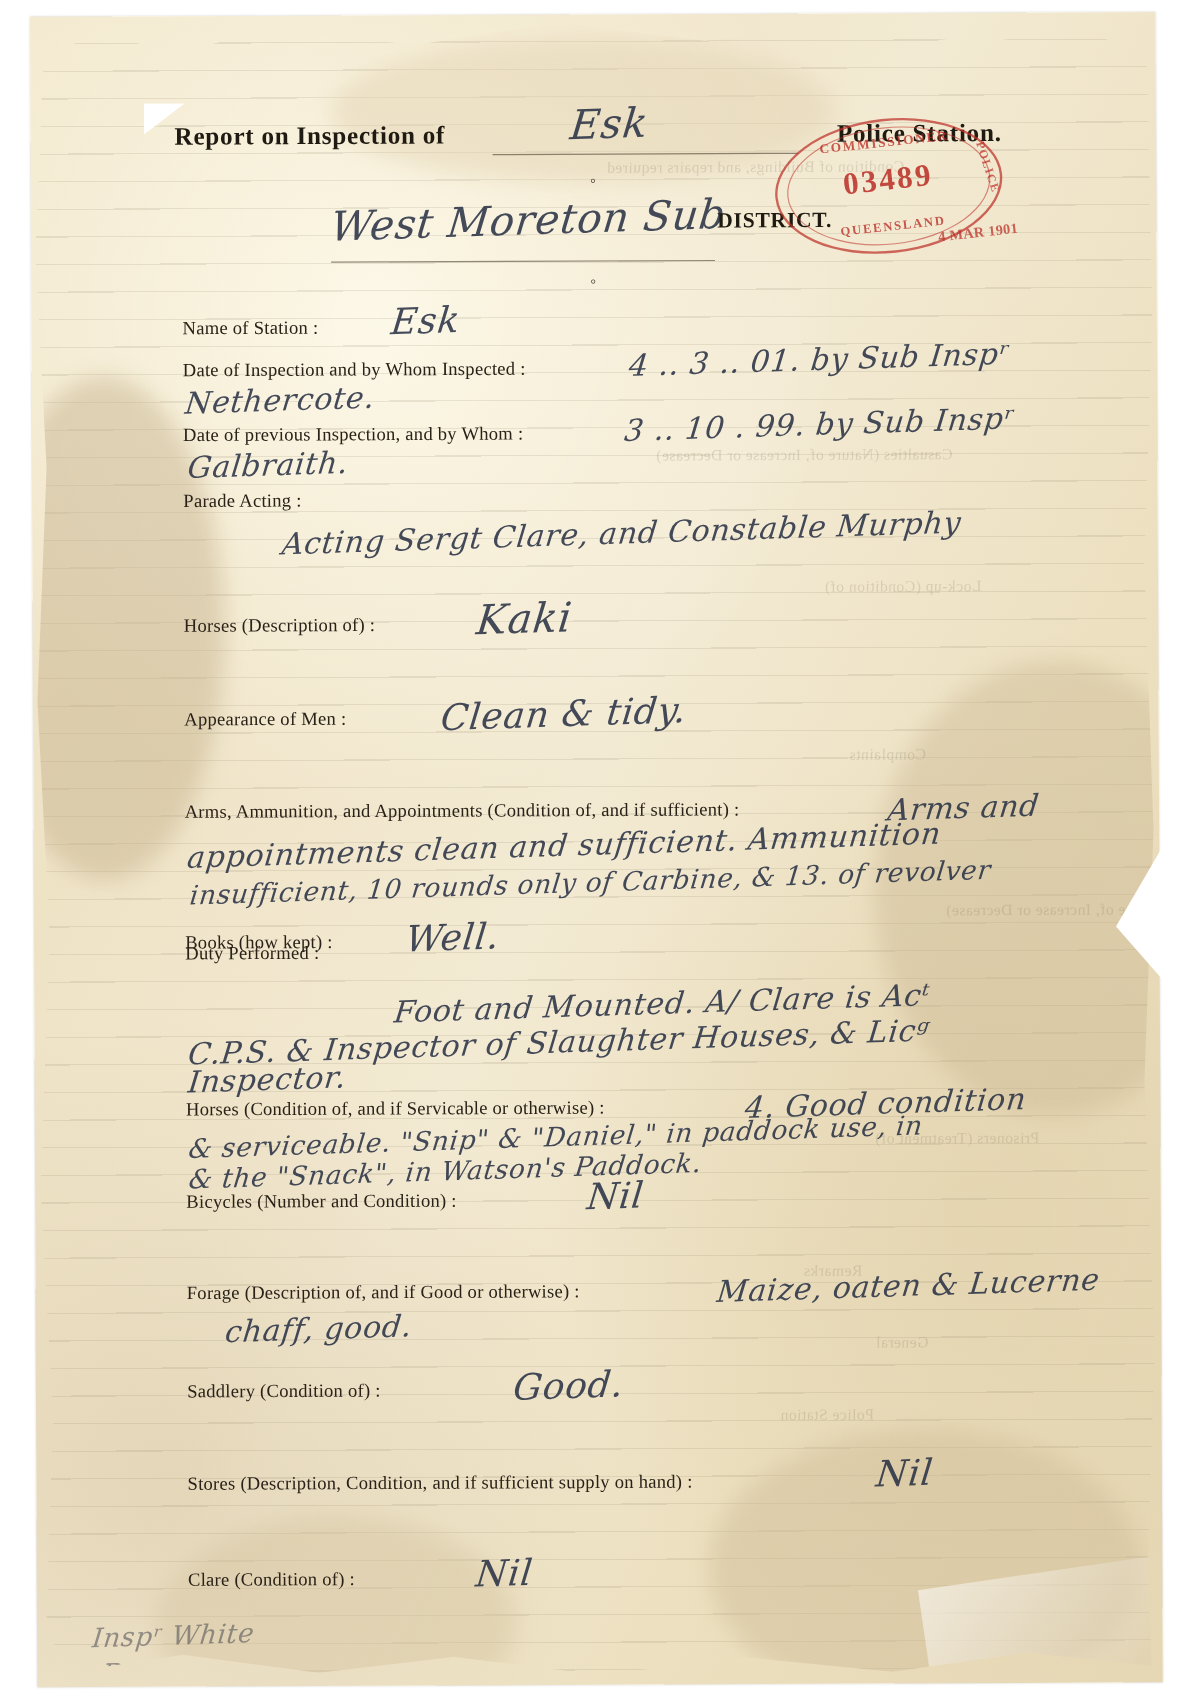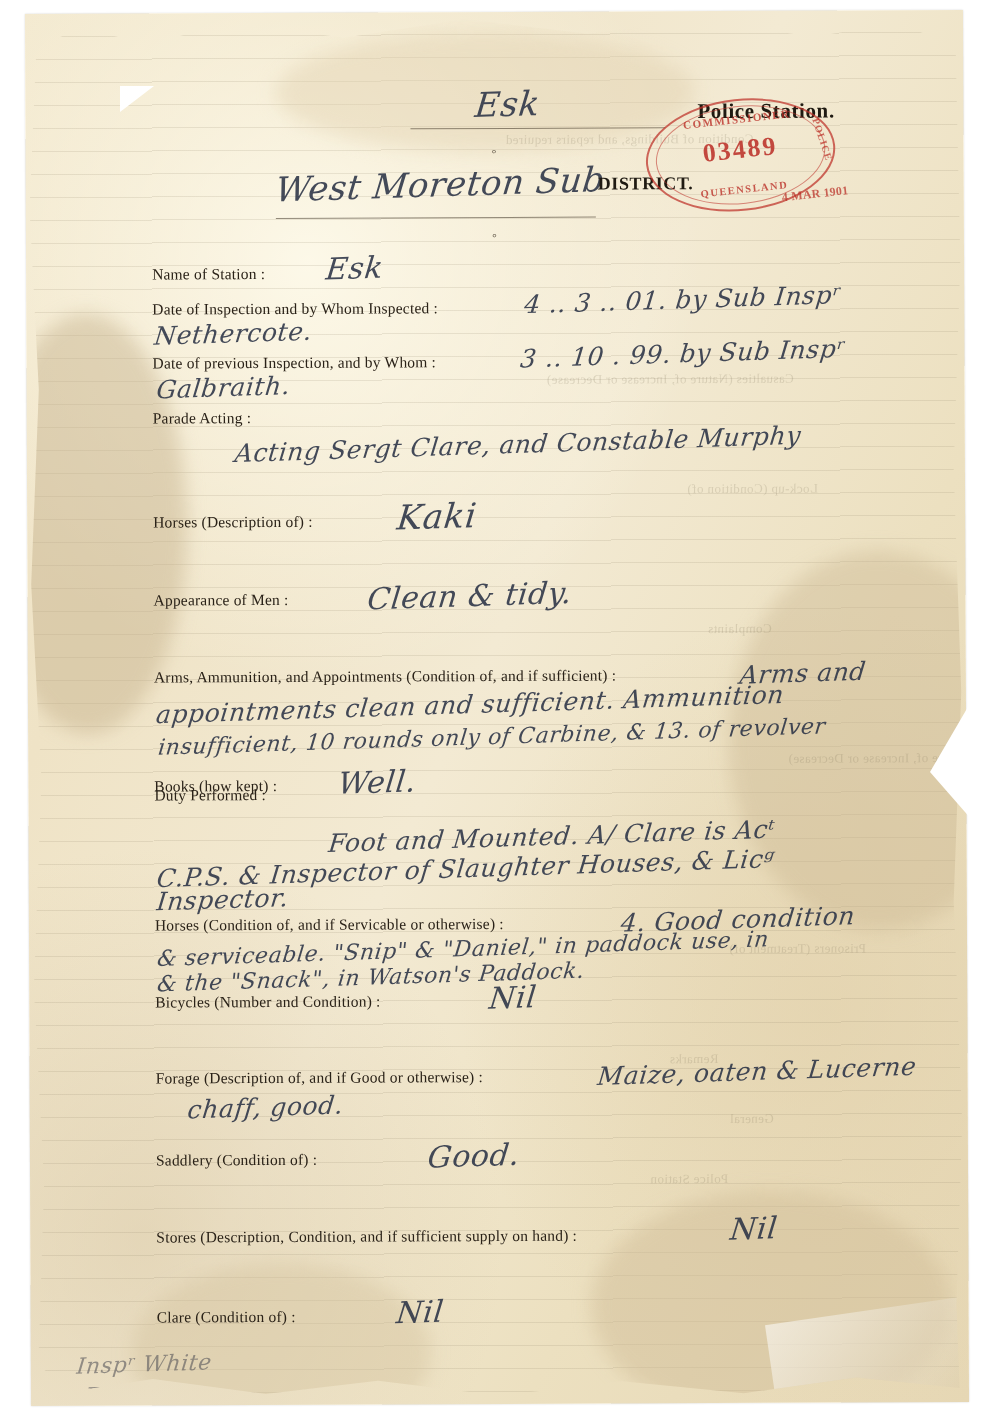--- a/index.html
+++ b/index.html
@@ -198,20 +198,21 @@
       <div class="ghost" style="left:480px; top:120px;">Condition of Buildings, and repairs required</div>
       <div class="ghost" style="left:520px; top:360px;">Casualties (Nature of, Increase or Decrease)</div>
       <div class="ghost" style="left:660px; top:470px;">Lock-up (Condition of)</div>
       <div class="ghost" style="left:680px; top:610px;">Complaints</div>
       <div class="ghost" style="left:760px; top:740px;">Crimes (Nature of, Increase or Decrease)</div>
       <div class="ghost" style="left:700px; top:930px;">Prisoners (Treatment of)</div>
       <div class="ghost" style="left:640px; top:1040px;">Remarks</div>
       <div class="ghost" style="left:700px; top:1100px;">General</div>
       <div class="ghost" style="left:620px; top:1160px;">Police Station</div>
 
+      <div class="title-line" style="left:120px; top:88px;">Report on Inspection of</div>
       <div class="rule-under" style="left:385px; top:116px; width:255px;"></div>
       <div class="hand xl" style="left:450px; top:72px;">Esk</div>
       <div class="title-line" style="left:672px; top:88px;">Police Station.</div>
 
       <div class="dot-sep" style="left:466px; top:132px;">◦</div>
 
       <div class="hand xl" style="left:250px; top:152px;">West Moreton Sub</div>
       <div class="title-line" style="left:572px; top:162px; font-size:18px;">DISTRICT.</div>
       <div class="rule-under" style="left:250px; top:205px; width:320px;"></div>
       <div class="dot-sep" style="left:466px; top:216px;">◦</div>

